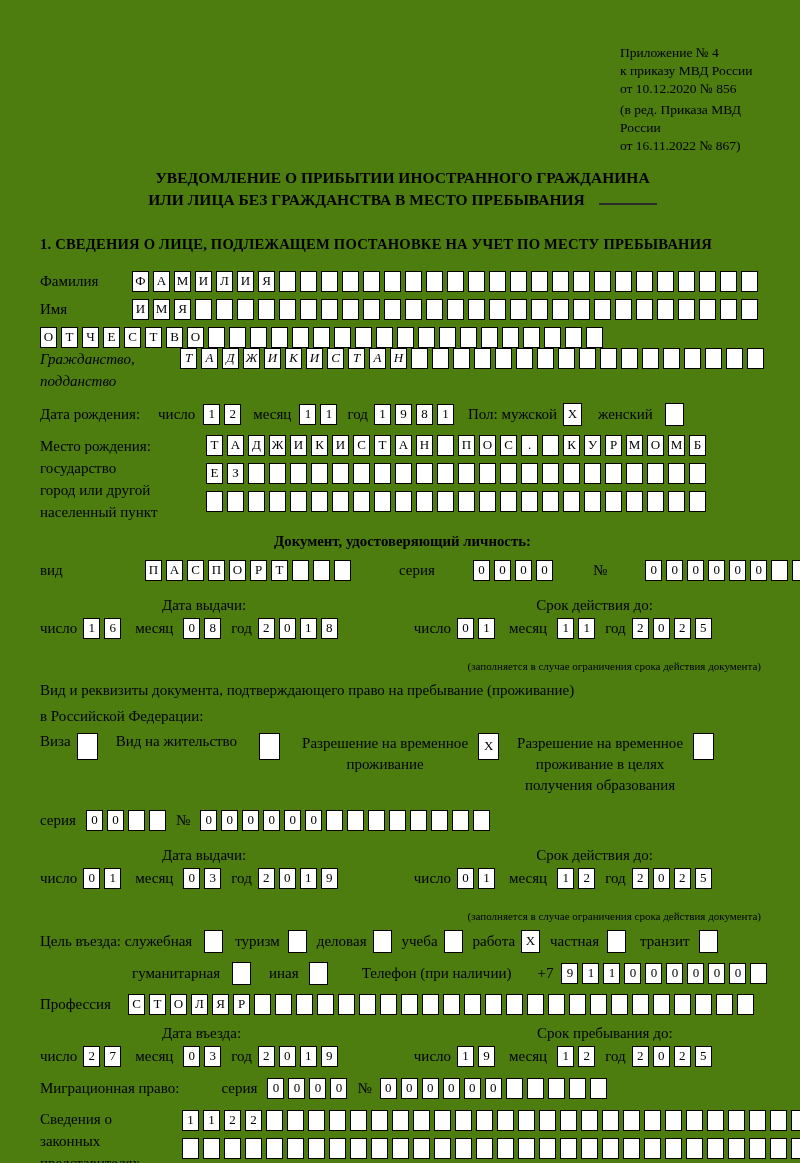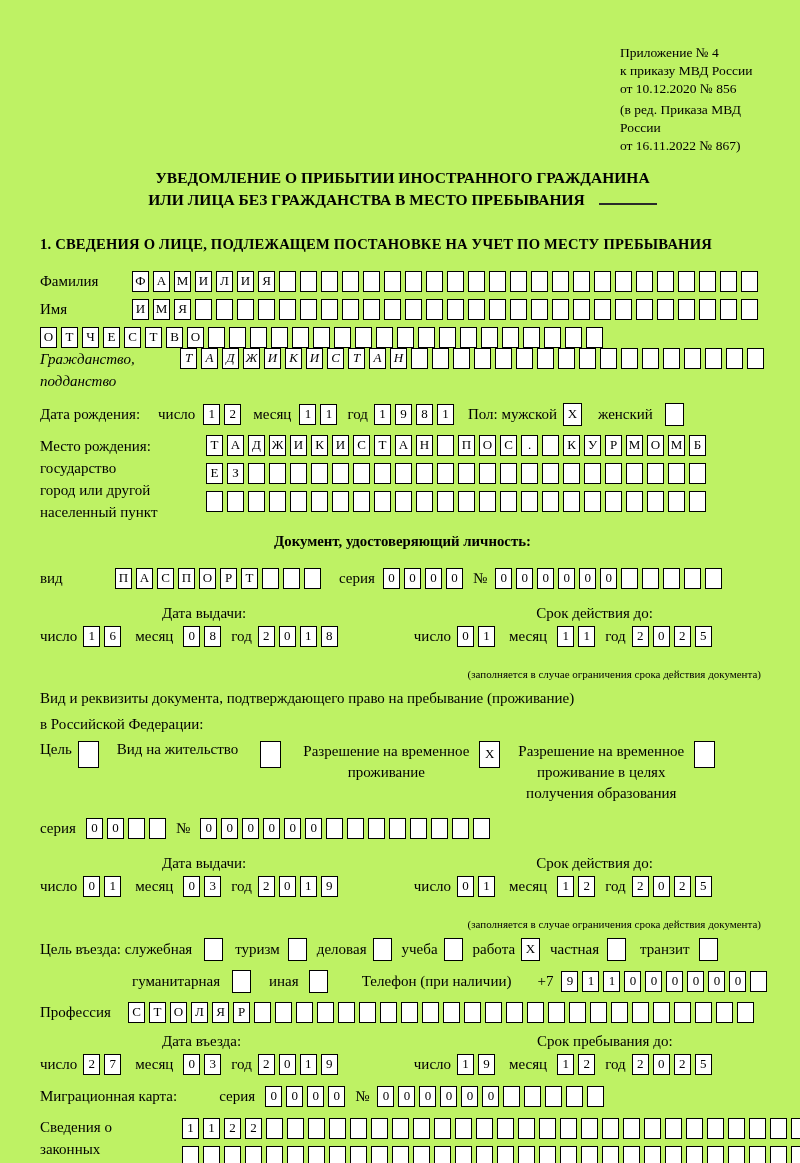--- a/index.html
+++ b/index.html
@@ -1,18 +1,18 @@
 <!DOCTYPE html>
 <html><head>
 <meta charset="utf-8">
 <style>
   * { margin:0; padding:0; box-sizing:border-box; }
   html,body { background:#ffffff; }
   .page {
-    position:relative; width:800px; height:1163px; background:#bef264;
+    position:relative; width:800px; height:1163px; background:#4d7c0f;
     font-family:"Liberation Serif", "DejaVu Serif", serif; color:#000;
     padding:44px 35px 0 40px; overflow:hidden;
   }
   .appendix { margin-left:580px; font-size:13.5px; line-height:1.32; }
   .appendix .gap { height:4px; }
   .forma { text-align:right; font-weight:bold; font-size:15px; margin-top:14px; letter-spacing:.5px; }
   .title { text-align:center; font-weight:bold; font-size:15.5px; line-height:1.45; margin-top:12px; }
   .title-underline { display:inline-block; width:58px; border-bottom:2.5px solid #2a2a2a; height:14px; margin-left:14px; }
   .section-heading { font-weight:bold; font-size:14.6px; margin-top:24px; letter-spacing:.2px;font-family:Liberation Serif, serif; }
 
@@ -313,21 +313,21 @@
           <span class="cell"></span>
           <span class="cell"></span>
           <span class="cell"></span>
           <span class="cell"></span>
         </span>
     </span>
   </div>
 
   <div class="doc-heading">Документ, удостоверяющий личность:</div>
 
-  <div class="row" style="margin-top:18px;">
+  <div class="row" style="margin-top:10px;gap:30px;">
     <span class="lbl" style="width:75px;">вид</span>
     <span class="boxes">
         <span class="cell">П</span>
         <span class="cell">А</span>
         <span class="cell">С</span>
         <span class="cell">П</span>
         <span class="cell">О</span>
         <span class="cell">Р</span>
         <span class="cell">Т</span>
         <span class="cell"></span>
@@ -399,21 +399,21 @@
       </span>
   </div>
 
   <div class="note-right">(заполняется в случае ограничения срока действия документа)</div>
 
   <div class="lbl" style="margin-top:10px;">Вид и реквизиты документа, подтверждающего право на пребывание (проживание)</div>
   <div class="lbl" style="margin-top:9px;">в Российской Федерации:</div>
 
   <div class="row" style="align-items:flex-start; margin-top:8px;">
     <span class="cb-group">
-      <span class="lbl">Цель</span>
+      <span class="lbl">Виза</span>
       <span class="boxes ml6">
           <span class="cell cbx-lg"></span>
         </span>
     </span>
     <span class="cb-group ml14">
       <span class="lbl">Вид на жительство</span>
       <span class="boxes" style="margin-left:22px;">
           <span class="cell cbx-lg"></span>
         </span>
     </span>
@@ -637,21 +637,21 @@
     <span class="lbl ml6">год</span>
     <span class="boxes ml6">
         <span class="cell">2</span>
         <span class="cell">0</span>
         <span class="cell">2</span>
         <span class="cell">5</span>
       </span>
   </div>
 
   <div class="row" style="margin-top:11px;">
-    <span class="lbl">Миграционная карта:</span>
+    <span class="lbl">Миграционная право:</span>
     <span class="lbl" style="margin-left:42px;">серия</span>
     <span class="boxes ml10">
         <span class="cell">0</span>
         <span class="cell">0</span>
         <span class="cell">0</span>
         <span class="cell">0</span>
       </span>
     <span class="lbl ml6">№</span>
     <span class="boxes ml8">
         <span class="cell">0</span>

